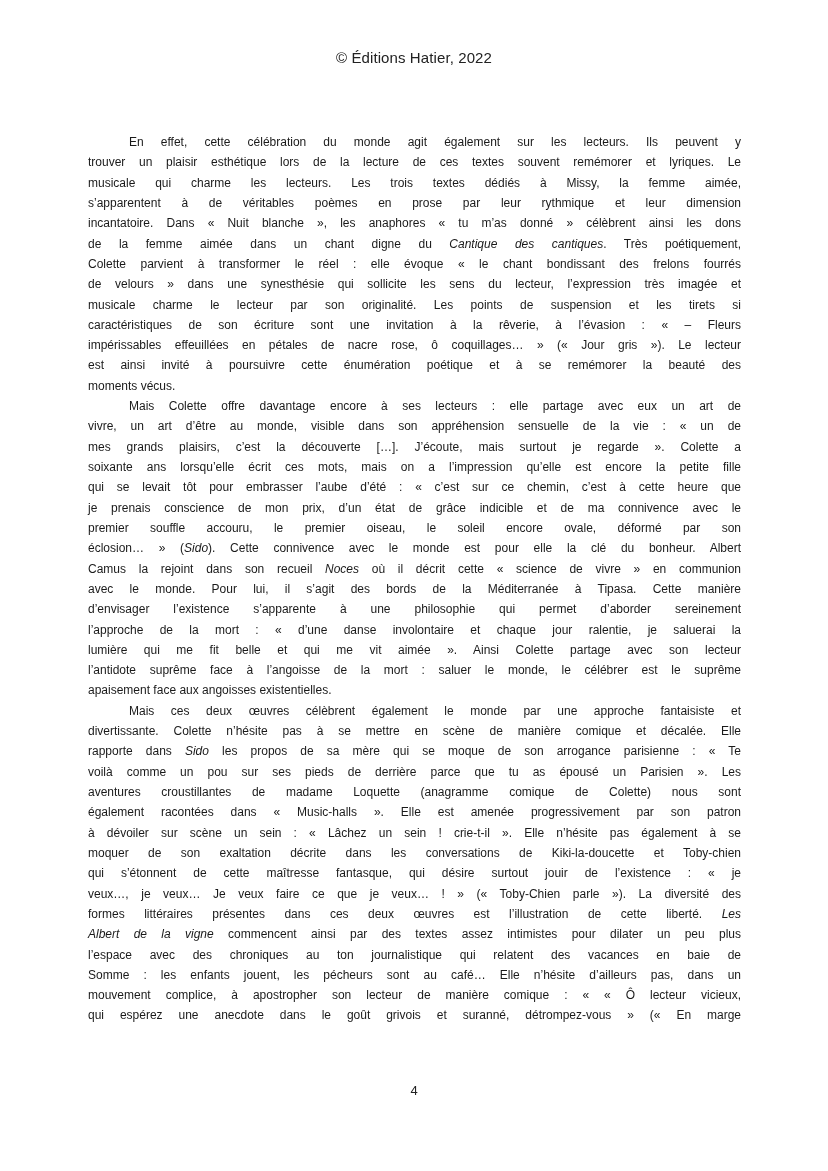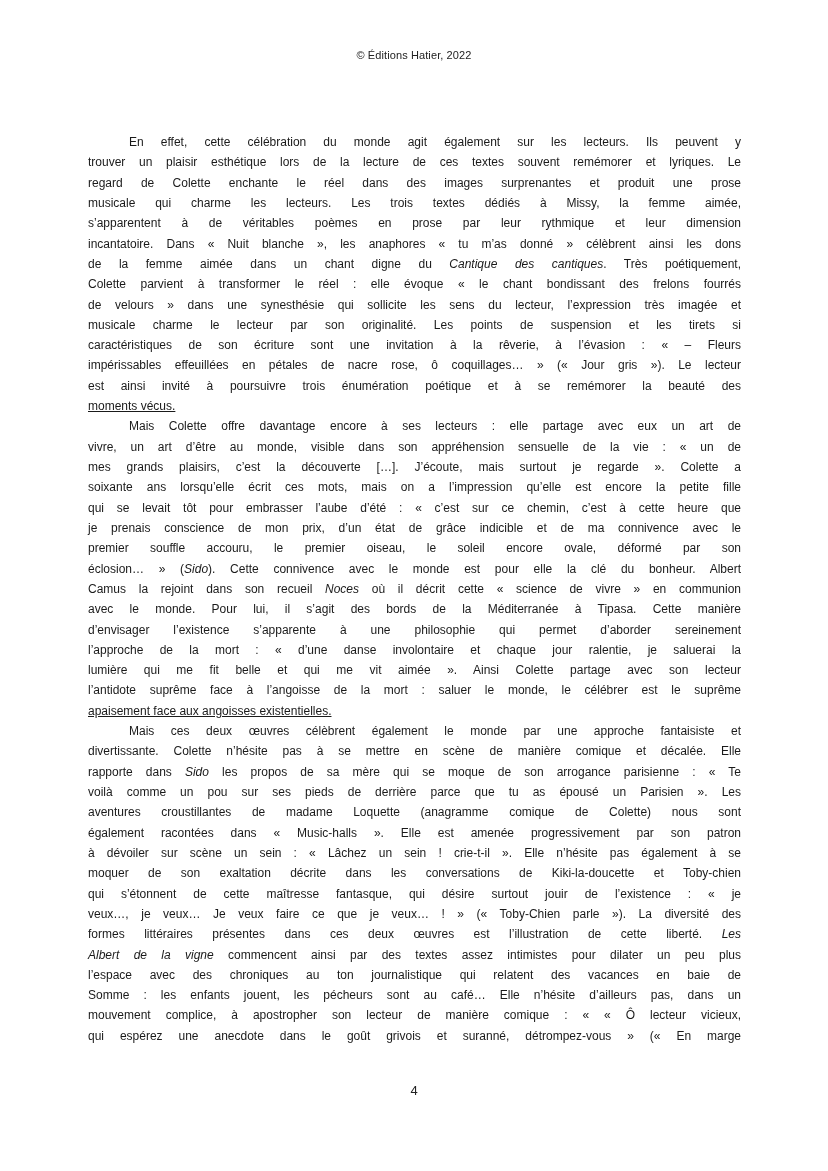--- a/index.html
+++ b/index.html
@@ -14,21 +14,21 @@
       overflow: hidden;
       font-family: "Liberation Sans", sans-serif;
       color: #1a1a1a;
     }
     .page-header {
       position: absolute;
       top: 49px;
       left: 0;
       width: 828px;
       text-align: center;
-      font-size: 11px;
+      font-size: 15px;
       letter-spacing: 0.1px;
       color: #222;
     }
     .body-text {
       position: absolute;
       top: 132px;
       left: 88px;
       width: 653px;
       font-size: 12px;
     }
@@ -36,21 +36,20 @@
       height: 20.32px;
       line-height: 20.32px;
       white-space: nowrap;
       text-align: justify;
       text-align-last: justify;
       overflow: visible;
     }
     .line.last {
       text-align: right;
       text-align-last: left;
-      text-decoration: underline;
     }
     .line.indent {
       text-indent: 41px;
     }
     .line i, .line em {
     }
     .page-number {
       position: absolute;
       top: 1083px;
       left: 0;
@@ -62,31 +61,30 @@
   </style>
 </head>
 <body>
 
 <div class="page-header">© Éditions Hatier, 2022</div>
 
 <div class="body-text" id="body-text">
     <div>
       <div class="line indent">En effet, cette célébration du monde agit également sur les lecteurs. Ils peuvent y</div>
       <div class="line">trouver un plaisir esthétique lors de la lecture de ces textes souvent remémorer et lyriques. Le</div>
-      <div class="line">regard de Colette enchante le réel dans des images surprenantes et produit une prose</div>
       <div class="line">musicale qui charme les lecteurs. Les trois textes dédiés à Missy, la femme aimée,</div>
       <div class="line">s’apparentent à de véritables poèmes en prose par leur rythmique et leur dimension</div>
       <div class="line">incantatoire. Dans « Nuit blanche », les anaphores « tu m’as donné » célèbrent ainsi les dons</div>
       <div class="line">de la femme aimée dans un chant digne du <i>Cantique des cantiques</i>. Très poétiquement,</div>
       <div class="line">Colette parvient à transformer le réel : elle évoque « le chant bondissant des frelons fourrés</div>
       <div class="line">de velours » dans une synesthésie qui sollicite les sens du lecteur, l’expression très imagée et</div>
       <div class="line">musicale charme le lecteur par son originalité. Les points de suspension et les tirets si</div>
       <div class="line">caractéristiques de son écriture sont une invitation à la rêverie, à l’évasion : « – Fleurs</div>
       <div class="line">impérissables effeuillées en pétales de nacre rose, ô coquillages… » (« Jour gris »). Le lecteur</div>
-      <div class="line">est ainsi invité à poursuivre trois énumération poétique et à se remémorer la beauté des</div>
+      <div class="line">est ainsi invité à poursuivre cette énumération poétique et à se remémorer la beauté des</div>
       <div class="line last">moments vécus.</div>
     </div>
     <div>
       <div class="line indent">Mais Colette offre davantage encore à ses lecteurs : elle partage avec eux un art de</div>
       <div class="line">vivre, un art d’être au monde, visible dans son appréhension sensuelle de la vie : « un de</div>
       <div class="line">mes grands plaisirs, c’est la découverte […]. J’écoute, mais surtout je regarde ». Colette a</div>
       <div class="line">soixante ans lorsqu’elle écrit ces mots, mais on a l’impression qu’elle est encore la petite fille</div>
       <div class="line">qui se levait tôt pour embrasser l’aube d’été : « c’est sur ce chemin, c’est à cette heure que</div>
       <div class="line">je prenais conscience de mon prix, d’un état de grâce indicible et de ma connivence avec le</div>
       <div class="line">premier souffle accouru, le premier oiseau, le soleil encore ovale, déformé par son</div>

